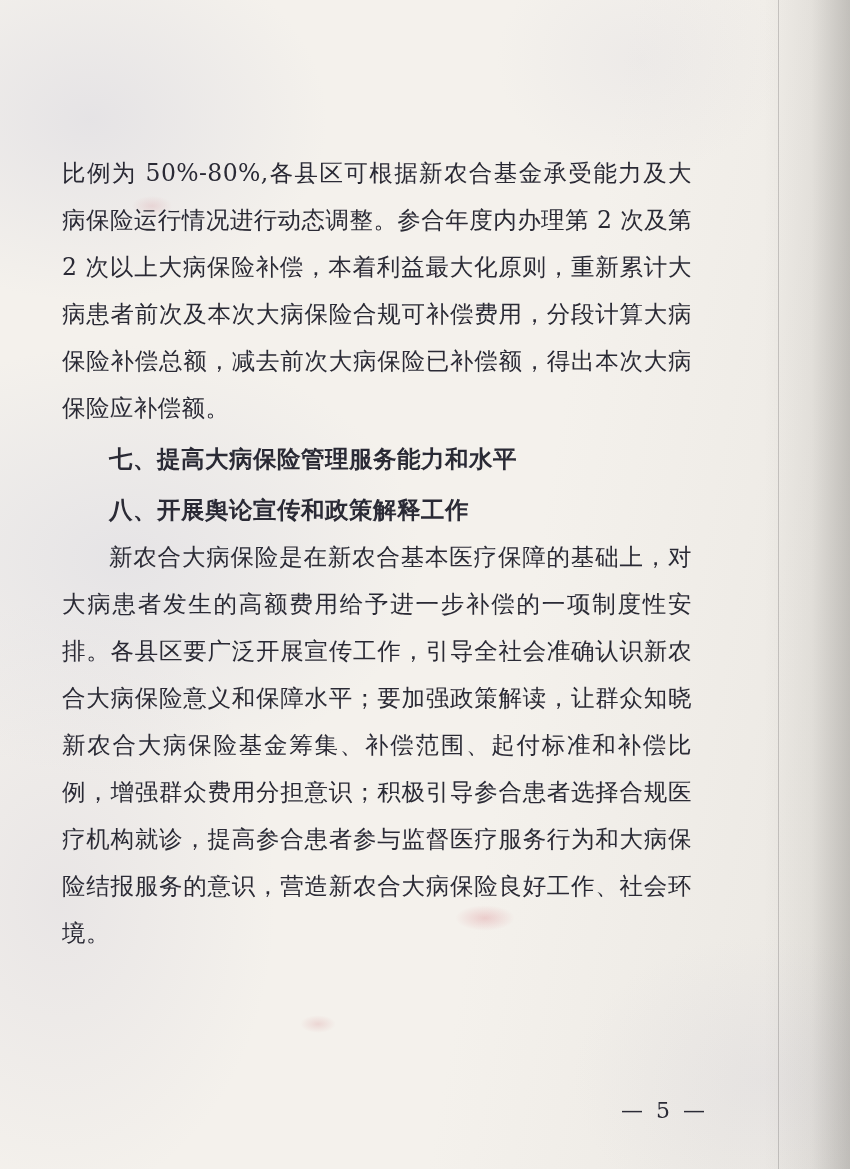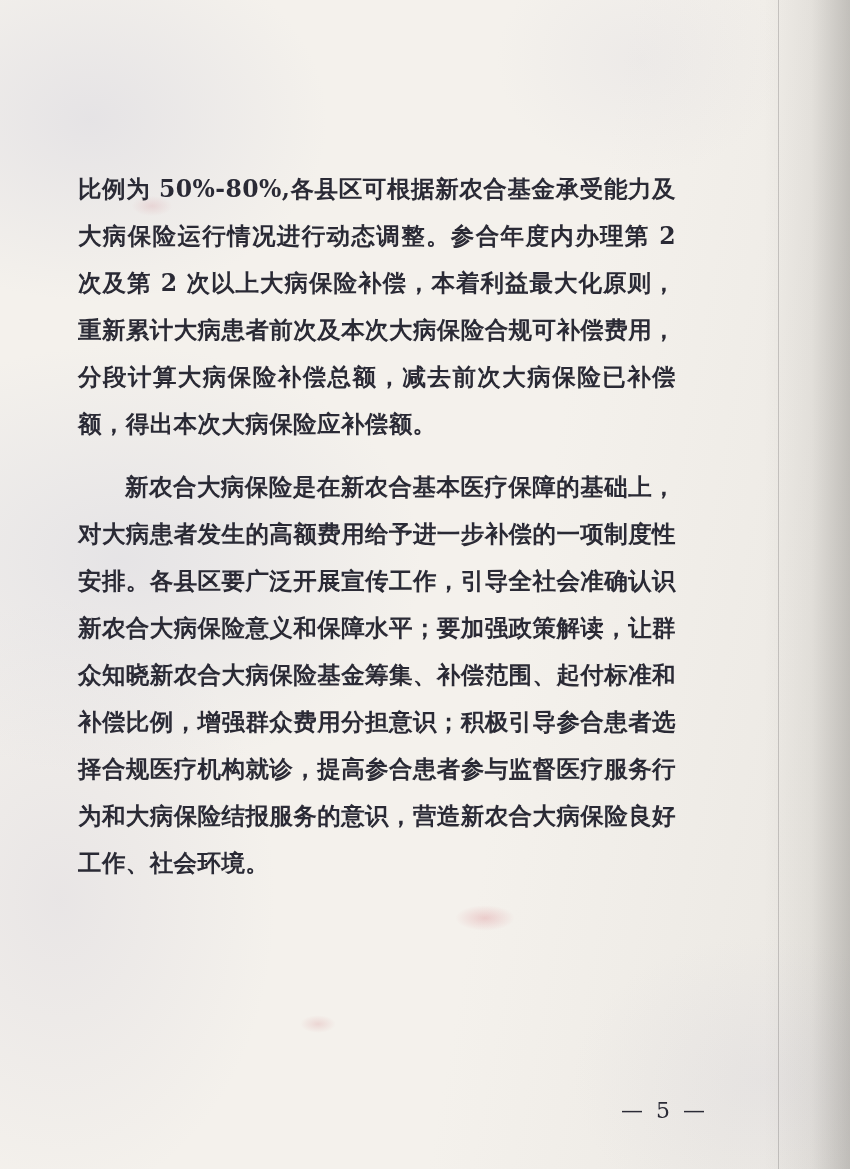--- a/index.html
+++ b/index.html
@@ -70,27 +70,26 @@
     white-space: nowrap;
   }
 
   .content {
     position: absolute;
     left: 62px;
     top: 150px;
     width: 630px;
   }
   p {
-    margin: 16px;
+    margin: 0;
     font-size: 23.5px;
     line-height: 47px;
     letter-spacing: 0.4px;
     text-align: justify;
     text-justify: inter-ideograph;
-    font-weight: bold;
   }
   p.indent { text-indent: 2em; }
   h2 {
     margin: 4px 0 0 0;
     font-size: 23.5px;
     line-height: 47px;
     font-weight: bold;
     text-indent: 2em;
     font-family: "DejaVu Sans", "Liberation Sans", sans-serif;
     letter-spacing: 0.5px;
@@ -112,22 +111,24 @@
 
   <div class="paper-tint"></div>
   <div class="stain pink-a"></div>
   <div class="stain pink-b"></div>
   <div class="stain pink-c"></div>
 
   <div class="content">
 
     <p class="block">比例为 50%-80%,各县区可根据新农合基金承受能力及大病保险运行情况进行动态调整。参合年度内办理第 2 次及第 2 次以上大病保险补偿，本着利益最大化原则，重新累计大病患者前次及本次大病保险合规可补偿费用，分段计算大病保险补偿总额，减去前次大病保险已补偿额，得出本次大病保险应补偿额。</p>
 
+    <h2>七、提高大病保险管理服务能力和水平</h2>
 
 
+    <h2>八、开展舆论宣传和政策解释工作</h2>
 
     <p class="block indent">新农合大病保险是在新农合基本医疗保障的基础上，对大病患者发生的高额费用给予进一步补偿的一项制度性安排。各县区要广泛开展宣传工作，引导全社会准确认识新农合大病保险意义和保障水平；要加强政策解读，让群众知晓新农合大病保险基金筹集、补偿范围、起付标准和补偿比例，增强群众费用分担意识；积极引导参合患者选择合规医疗机构就诊，提高参合患者参与监督医疗服务行为和大病保险结报服务的意识，营造新农合大病保险良好工作、社会环境。</p>
 
   </div>
 
   <div class="page-number">— 5 —</div>
 
   <div class="fold-line"></div>
   <div class="edge-shadow"></div>
 

